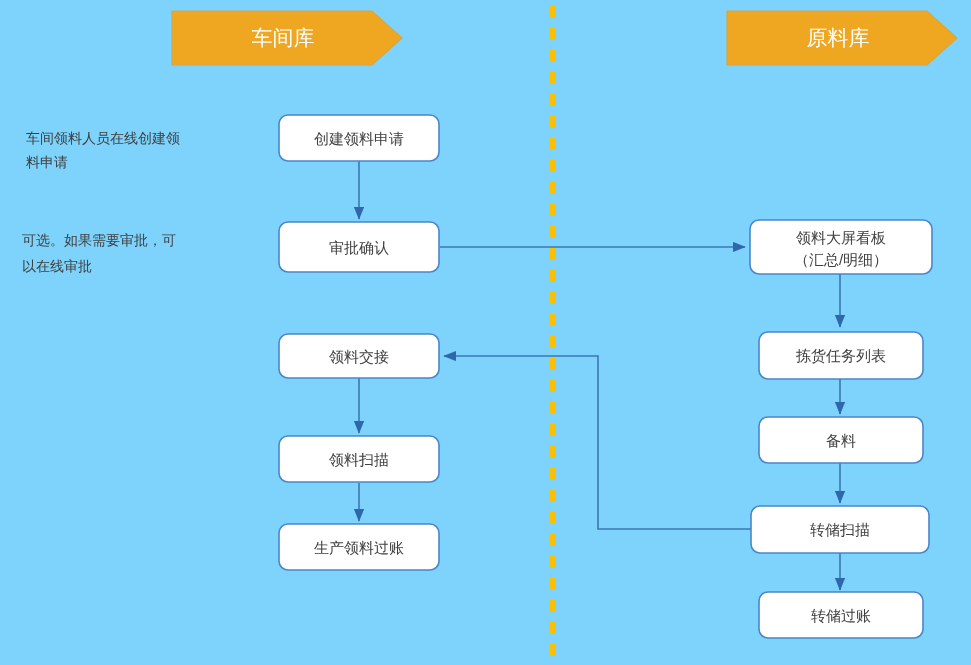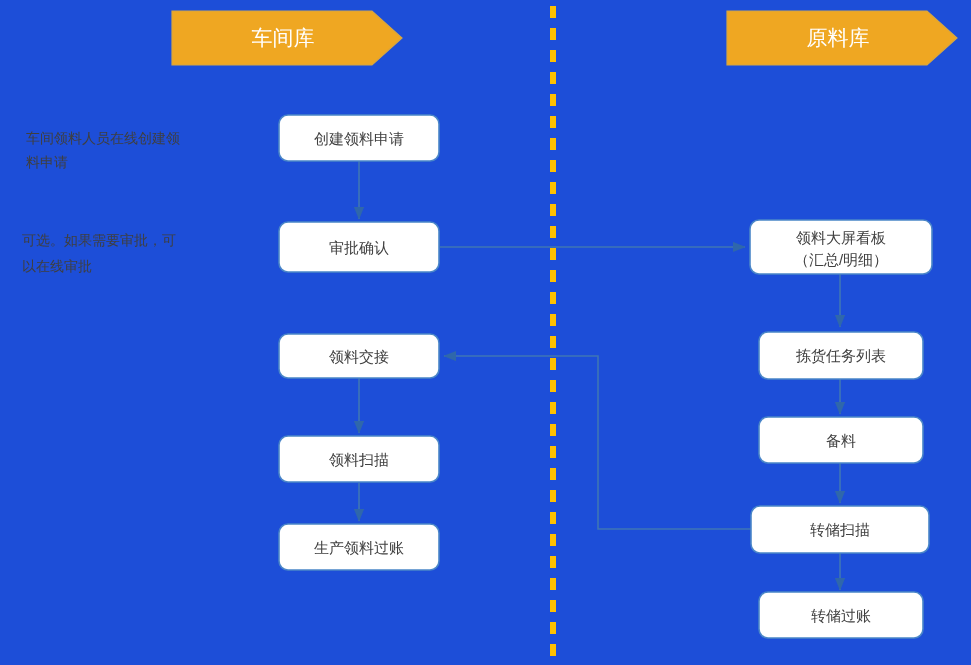--- a/index.html
+++ b/index.html
@@ -10,21 +10,21 @@
   body {
     width: 971px;
     height: 665px;
     overflow: hidden;
     font-family: "Liberation Sans", "DejaVu Sans", sans-serif;
   }
   #canvas {
     position: relative;
     width: 971px;
     height: 665px;
-    background: #1d4ed8;
+    background: #7dd3fc;
   }
   svg.diagram {
     position: absolute;
     top: 0;
     left: 0;
     width: 971px;
     height: 665px;
   }
   .lane-label {
     font-size: 21px;

